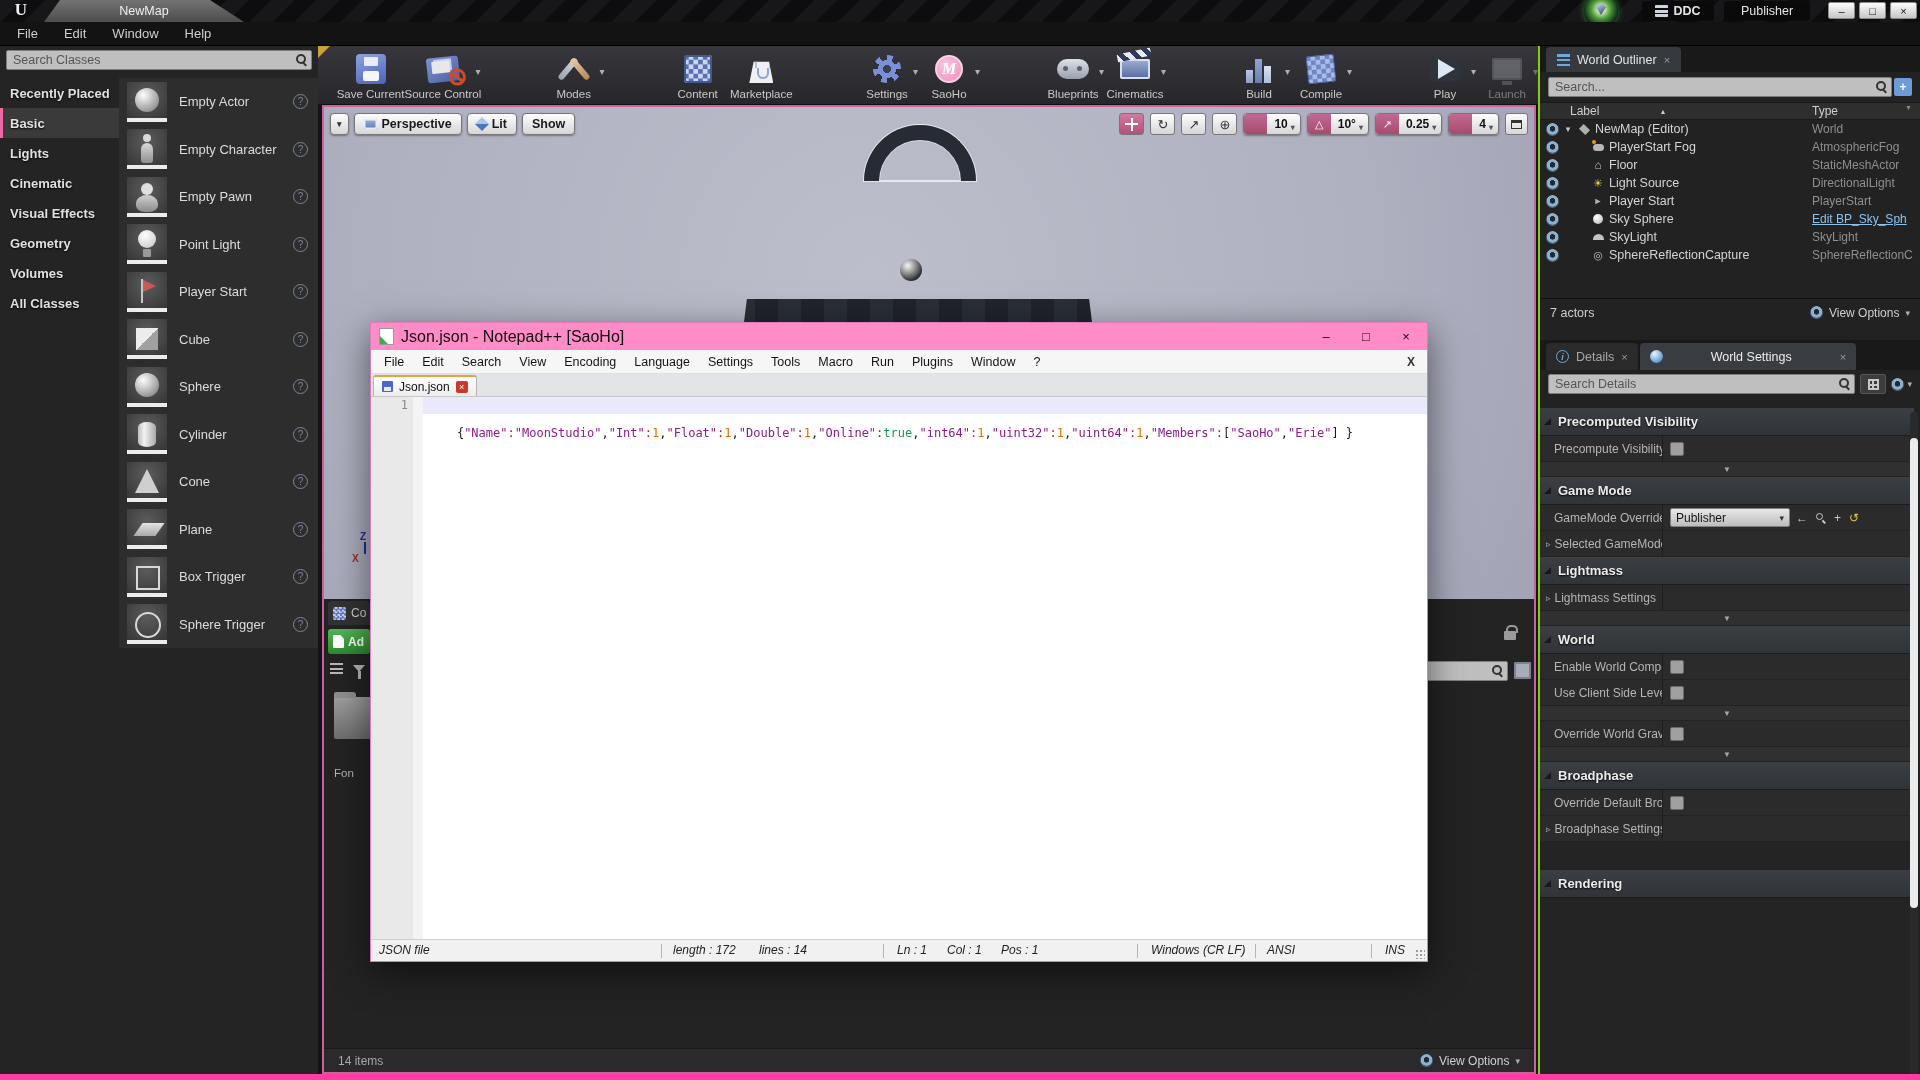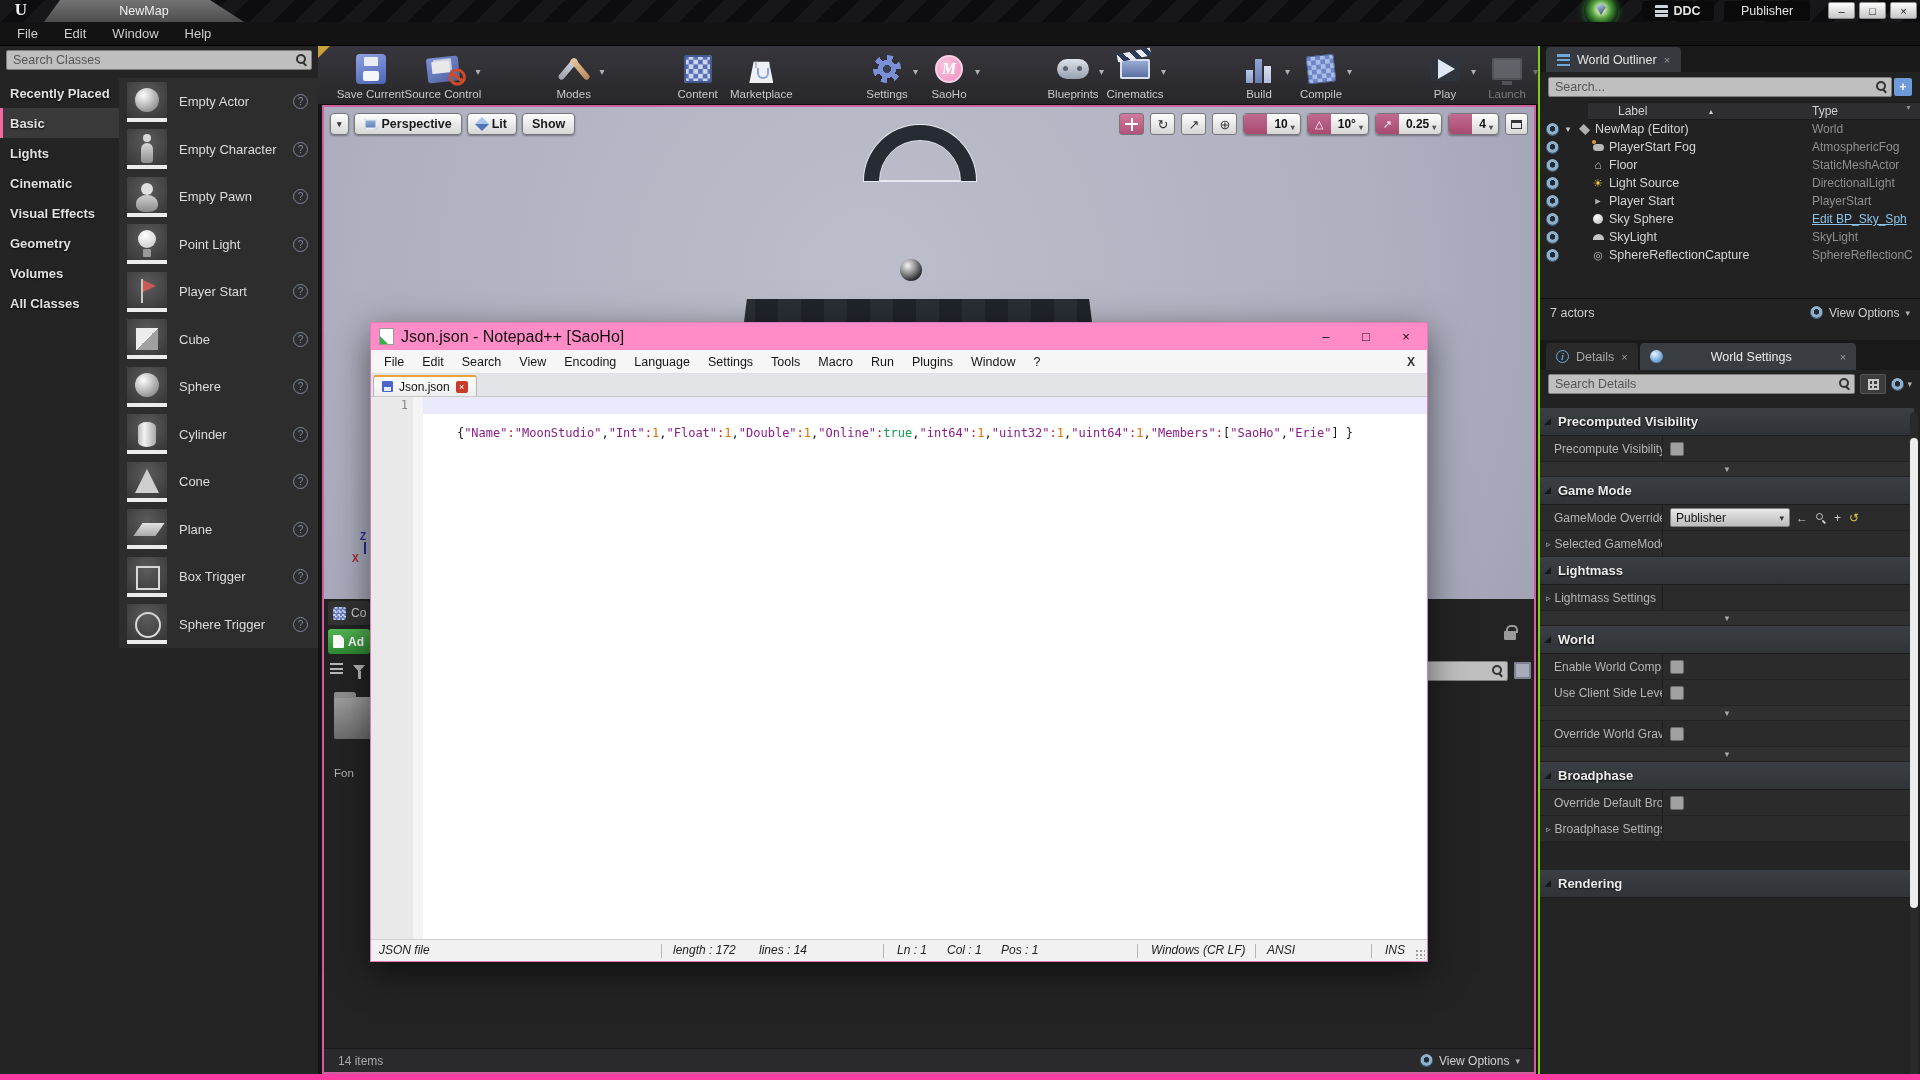--- a/index.html
+++ b/index.html
@@ -302,21 +302,21 @@
     gap:7px; padding:0 11px; }
   .outliner-glyph { width:13px; height:12px;
     background:repeating-linear-gradient(#6fa8dc 0 2.5px, transparent 2.5px 4.8px); }
   .ro-tab-label { color:#e4e4e4; font-size:12.5px; }
   .tab-x { color:#9a9a9a; font-size:11px; }
   .ro-search-row { height:30px; display:flex; align-items:center;  gap:2px; padding:0 8px; }
   .ro-search-wrap { position:relative; flex:1; height:20px; }
   .add-doc-btn { width:18px; height:18px; background:#6f9ad8; border-radius:2px; color:#fff; font-size:12px;
     font-weight:bold; display:flex; align-items:center; justify-content:center; }
   .ro-header { height:18px; background:#2e2e30; border-top:1px solid #1a1a1a; border-bottom:1px solid #1a1a1a;
-    display:flex; align-items:center; font-size:12px; color:#cfcfcf;margin-left:48px; }
+    display:flex; align-items:center; font-size:12px; color:#cfcfcf; }
   .ro-col-label { flex:1; padding-left:30px; display:flex; align-items:center; gap:60px; }
   .sort-arrow { font-size:7px; color:#cfcfcf; }
   .ro-col-type { width:108px; display:flex; justify-content:space-between; padding-right:8px; }
   .type-sort { font-size:7px; color:#8a8a8a; }
   .ro-row { height:18px; display:flex; align-items:center; gap:4px; padding-left:6px; }
   .ro-exp { width:10px; color:#c8c8c8; font-size:9px; text-align:center; flex:none; }
   .ro-ic { width:14px; height:14px; flex:none; position:relative; display:flex; align-items:center;
     justify-content:center; }
   .ro-label { flex:1; color:#d4d4d4; font-size:12.5px; white-space:nowrap; overflow:hidden; }
   .ro-type { width:108px; color:#8f8f8f; font-size:12px; white-space:nowrap; overflow:hidden; flex:none; }

